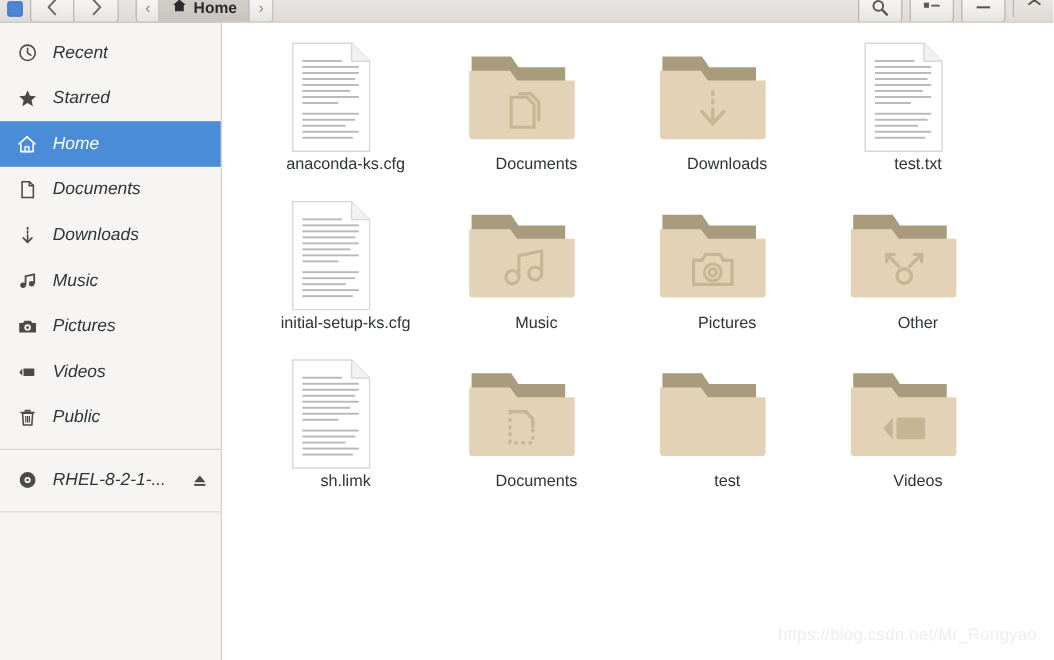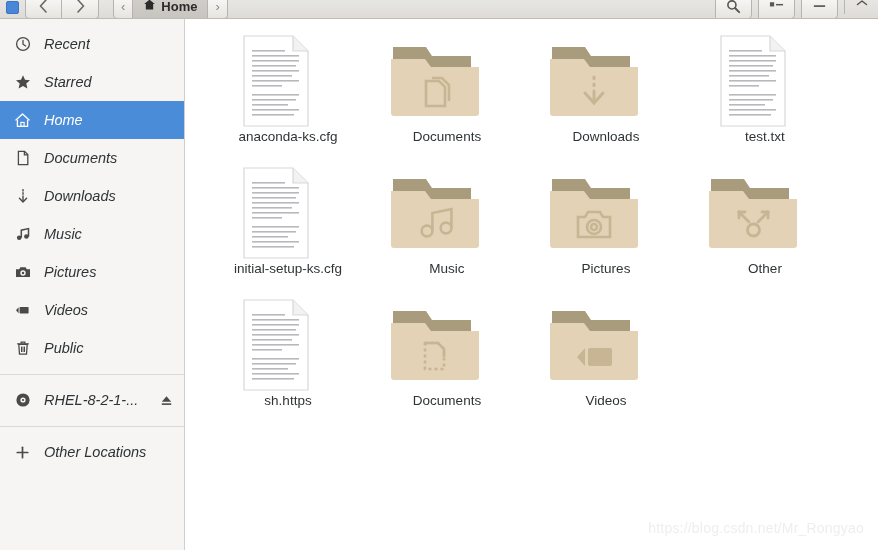--- a/index.html
+++ b/index.html
@@ -312,29 +312,20 @@
         <span class="eject">
           <svg width="15" height="15" viewBox="0 0 16 16">
               <path d="M8 3.4 L13 9.4 H3 Z" fill="currentColor"></path>
               <rect x="3" y="11" width="10" height="1.7" fill="currentColor"></rect>
             </svg>
         </span>
       </div>
 
       <div class="side-sep"></div>
 
-      <div class="side-item">
-        <span class="ic">
-          <svg width="15" height="15" viewBox="0 0 16 16">
-              <path d="M8 2.4 V13.6" stroke="currentColor" stroke-width="1.8" stroke-linecap="round"></path>
-              <path d="M2.4 8 H13.6" stroke="currentColor" stroke-width="1.8" stroke-linecap="round"></path>
-            </svg>
-        </span>
-        <span class="lbl">Other Locations</span>
-      </div>
     </div>
 
     <div class="content">
       <div class="grid">
 
         <div class="cell">
           <div class="icon-wrap">
             <svg width="66" height="92" viewBox="0 0 66 92">
               <path d="M1 1 H50 L65 16 V91 H1 Z" fill="#ffffff" stroke="#d7d7d7" stroke-width="1.2"></path>
               <path d="M50 1 V16 H65" fill="#f2f2f2" stroke="#d7d7d7" stroke-width="1.2"></path>
@@ -503,35 +494,44 @@
                 <rect x="9" y="45" width="47" height="1.6"></rect>
                   <rect x="9" y="50" width="30" height="1.6"></rect>
                 <rect x="9" y="59" width="47" height="1.6"></rect>
                   <rect x="9" y="64" width="44" height="1.6"></rect>
                 <rect x="9" y="69" width="36" height="1.6"></rect>
                   <rect x="9" y="74" width="47" height="1.6"></rect>
                 <rect x="9" y="79" width="42" height="1.6"></rect>
               </g>
             </svg>
           </div>
-          <div class="caption">sh.https</div>
+          <div class="caption">sh.limk</div>
         </div>
 
         <div class="cell">
           <div class="icon-wrap">
             <svg width="94" height="80" viewBox="0 0 94 80">
               <path d="M5 6 H38 L44 15 H83 V28 H5 Z" fill="#a99c7c"></path>
               <path d="M3 18 H37 L43 26 H91 V72 Q91 75 88 75 H6 Q3 75 3 72 Z" fill="#e3d2b6"></path>
               <path d="M37 38 H50 L56 44 V64 H37 Z" fill="none" stroke="#c7b593" stroke-width="2.6" stroke-dasharray="3 3"></path>
               <path d="M37 38 H50 L56 44 V52" fill="none" stroke="#c7b593" stroke-width="2.6"></path>
             </svg>
           </div>
           <div class="caption">Documents</div>
         </div>
 
+        <div class="cell">
+          <div class="icon-wrap">
+            <svg width="94" height="80" viewBox="0 0 94 80">
+              <path d="M5 6 H38 L44 15 H83 V28 H5 Z" fill="#a99c7c"></path>
+              <path d="M3 18 H37 L43 26 H91 V72 Q91 75 88 75 H6 Q3 75 3 72 Z" fill="#e3d2b6"></path>
+            </svg>
+          </div>
+          <div class="caption">test</div>
+        </div>
 
         <div class="cell">
           <div class="icon-wrap">
             <svg width="94" height="80" viewBox="0 0 94 80">
               <path d="M5 6 H38 L44 15 H83 V28 H5 Z" fill="#a99c7c"></path>
               <path d="M3 18 H37 L43 26 H91 V72 Q91 75 88 75 H6 Q3 75 3 72 Z" fill="#e3d2b6"></path>
               <rect x="41" y="43" width="24" height="18" rx="2" fill="#c7b593"></rect>
               <path d="M38 43 V61 L30 52 Z" fill="#c7b593"></path>
             </svg>
           </div>

